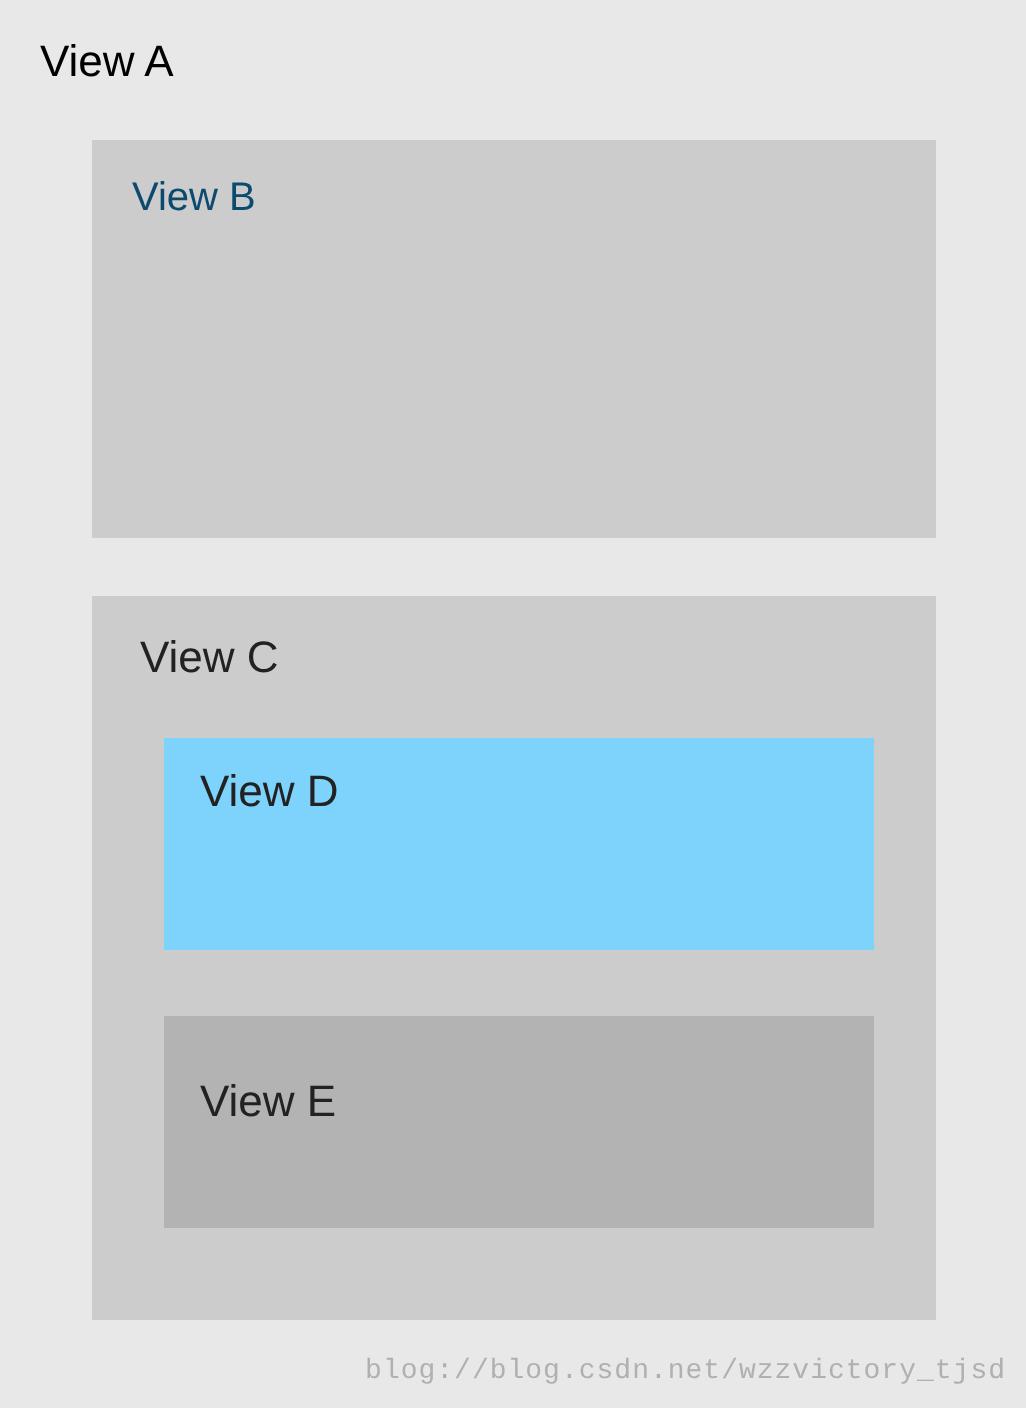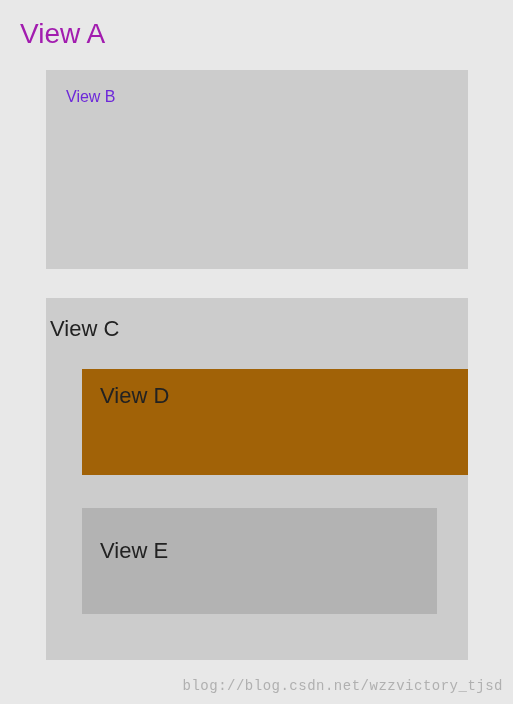--- a/index.html
+++ b/index.html
@@ -18,59 +18,59 @@
     .view-a {
       position: absolute;
       top: 0;
       left: 0;
       width: 513px;
       height: 704px;
       padding-top: 18px;
       padding-left: 20px;
     }
     .view-a-label {
-      font-size: 28px;
-      color: #a21caf;
+      font-size: 22px;
+      color: #000000;
       margin-bottom: 0;
     }
     .view-b {
       position: absolute;
       top: 70px;
       left: 46px;
       width: 422px;
       height: 199px;
       background-color: #cccccc;
       padding-top: 18px;
       padding-left: 20px;
     }
     .view-b-label {
-      font-size: 16px;
-      color: #6d28d9;
+      font-size: 20px;
+      color: #0c4a6e;
     }
     .view-c {
       position: absolute;
       top: 298px;
       left: 46px;
       width: 422px;
       height: 362px;
       background-color: #cccccc;
       padding-top: 18px;
-      padding-left: 4px;
+      padding-left: 24px;
     }
     .view-c-label {
       font-size: 22px;
       color: #222;
     }
     .view-d {
       position: absolute;
       top: 71px;
       left: 36px;
-      width: 386px;
+      width: 355px;
       height: 106px;
-      background-color: #a16207;
+      background-color: #7dd3fc;
       padding-top: 14px;
       padding-left: 18px;
     }
     .view-d-label {
       font-size: 22px;
       color: #222;
     }
     .view-e {
       position: absolute;
       top: 210px;

